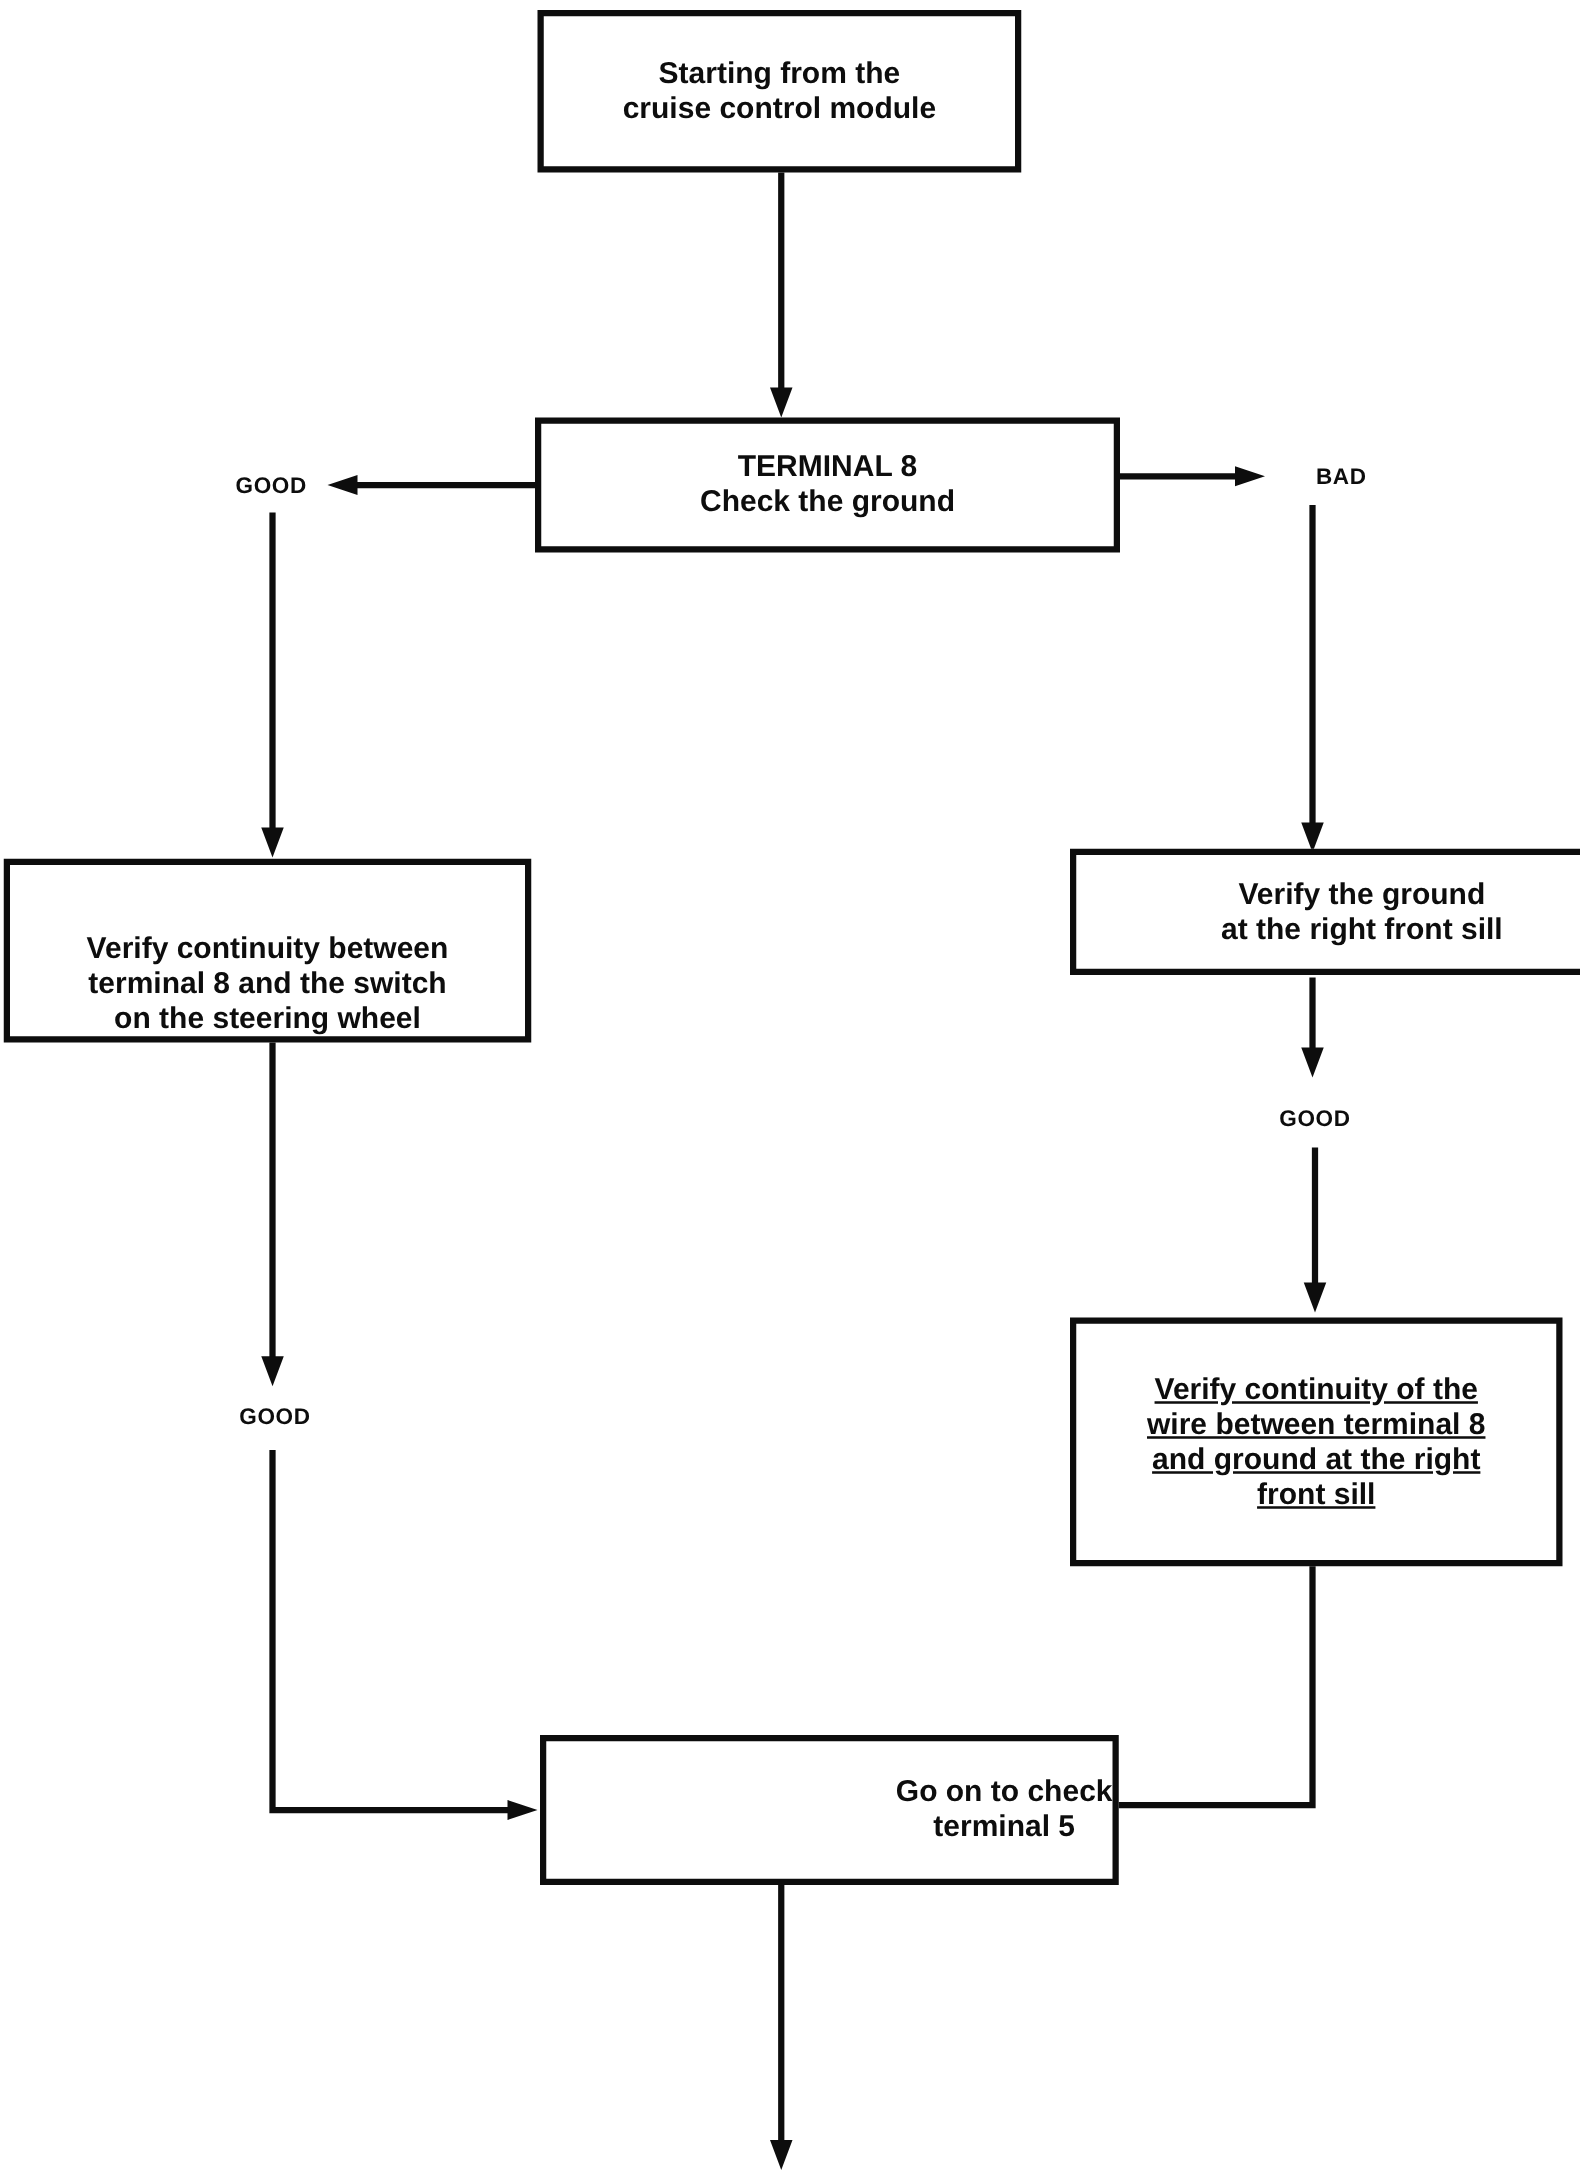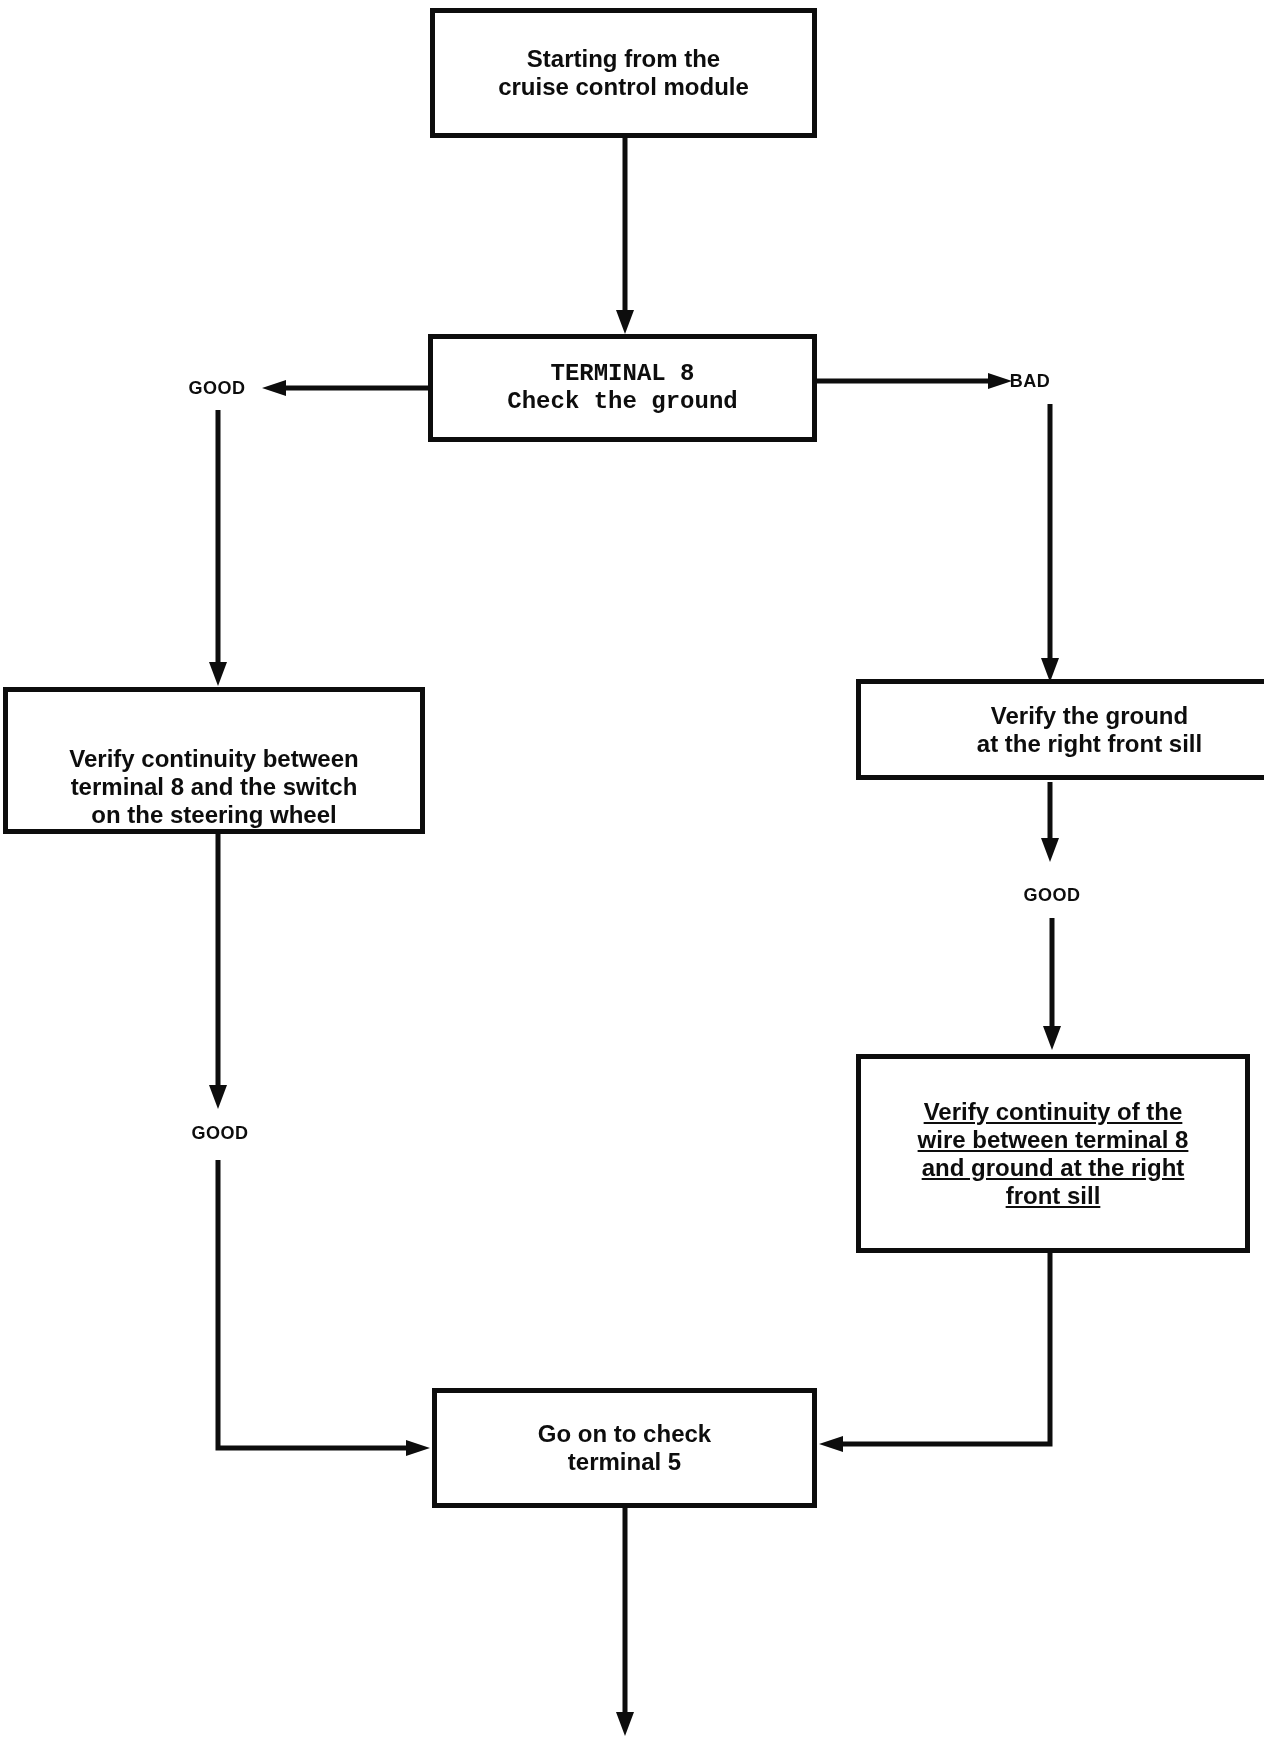--- a/index.html
+++ b/index.html
@@ -97,21 +97,21 @@
 
     <line x1="625" y1="1506" x2="625" y2="1716"></line>
     <polygon points="616,1712 634,1712 625,1736"></polygon>
   </svg>
 
   <div class="node" style="left:430px; top:8px; width:387px; height:130px;">
     <span class="node-label">Starting from the
 cruise control module</span>
   </div>
 
-  <div class="node" style="left:428px; top:334px; width:389px; height:108px;font-family:Liberation Mono, monospace;">
+  <div class="node" style="left:428px; top:334px; width:468px; height:108px;">
     <span class="node-label">TERMINAL 8
 Check the ground</span>
   </div>
 
   <div class="node" style="left:3px; top:687px; width:422px; height:147px;align-items:flex-end;">
     <span class="node-label">Verify continuity between
 terminal 8 and the switch
 on the steering wheel</span>
   </div>
 
@@ -120,26 +120,26 @@
 at the right front sill</span>
   </div>
 
   <div class="node" style="left:856px; top:1054px; width:394px; height:199px;text-decoration:underline;">
     <span class="node-label">Verify continuity of the
 wire between terminal 8
 and ground at the right
 front sill</span>
   </div>
 
-  <div class="node" style="left:432px; top:1388px; width:385px; height:120px;">
+  <div class="node" style="left:432px; top:1388px; width:463px; height:120px;justify-content:flex-end;">
     <span class="node-label">Go on to check
 terminal 5</span>
   </div>
 
   <div class="edge-label" style="left:147px; top:373px;">GOOD</div>
 
-  <div class="edge-label" style="left:960px; top:366px;">BAD</div>
+  <div class="edge-label" style="left:1003px; top:366px;">BAD</div>
 
   <div class="edge-label" style="left:982px; top:880px;">GOOD</div>
 
   <div class="edge-label" style="left:150px; top:1118px;">GOOD</div>
 
 </div>
 
 </body></html>

